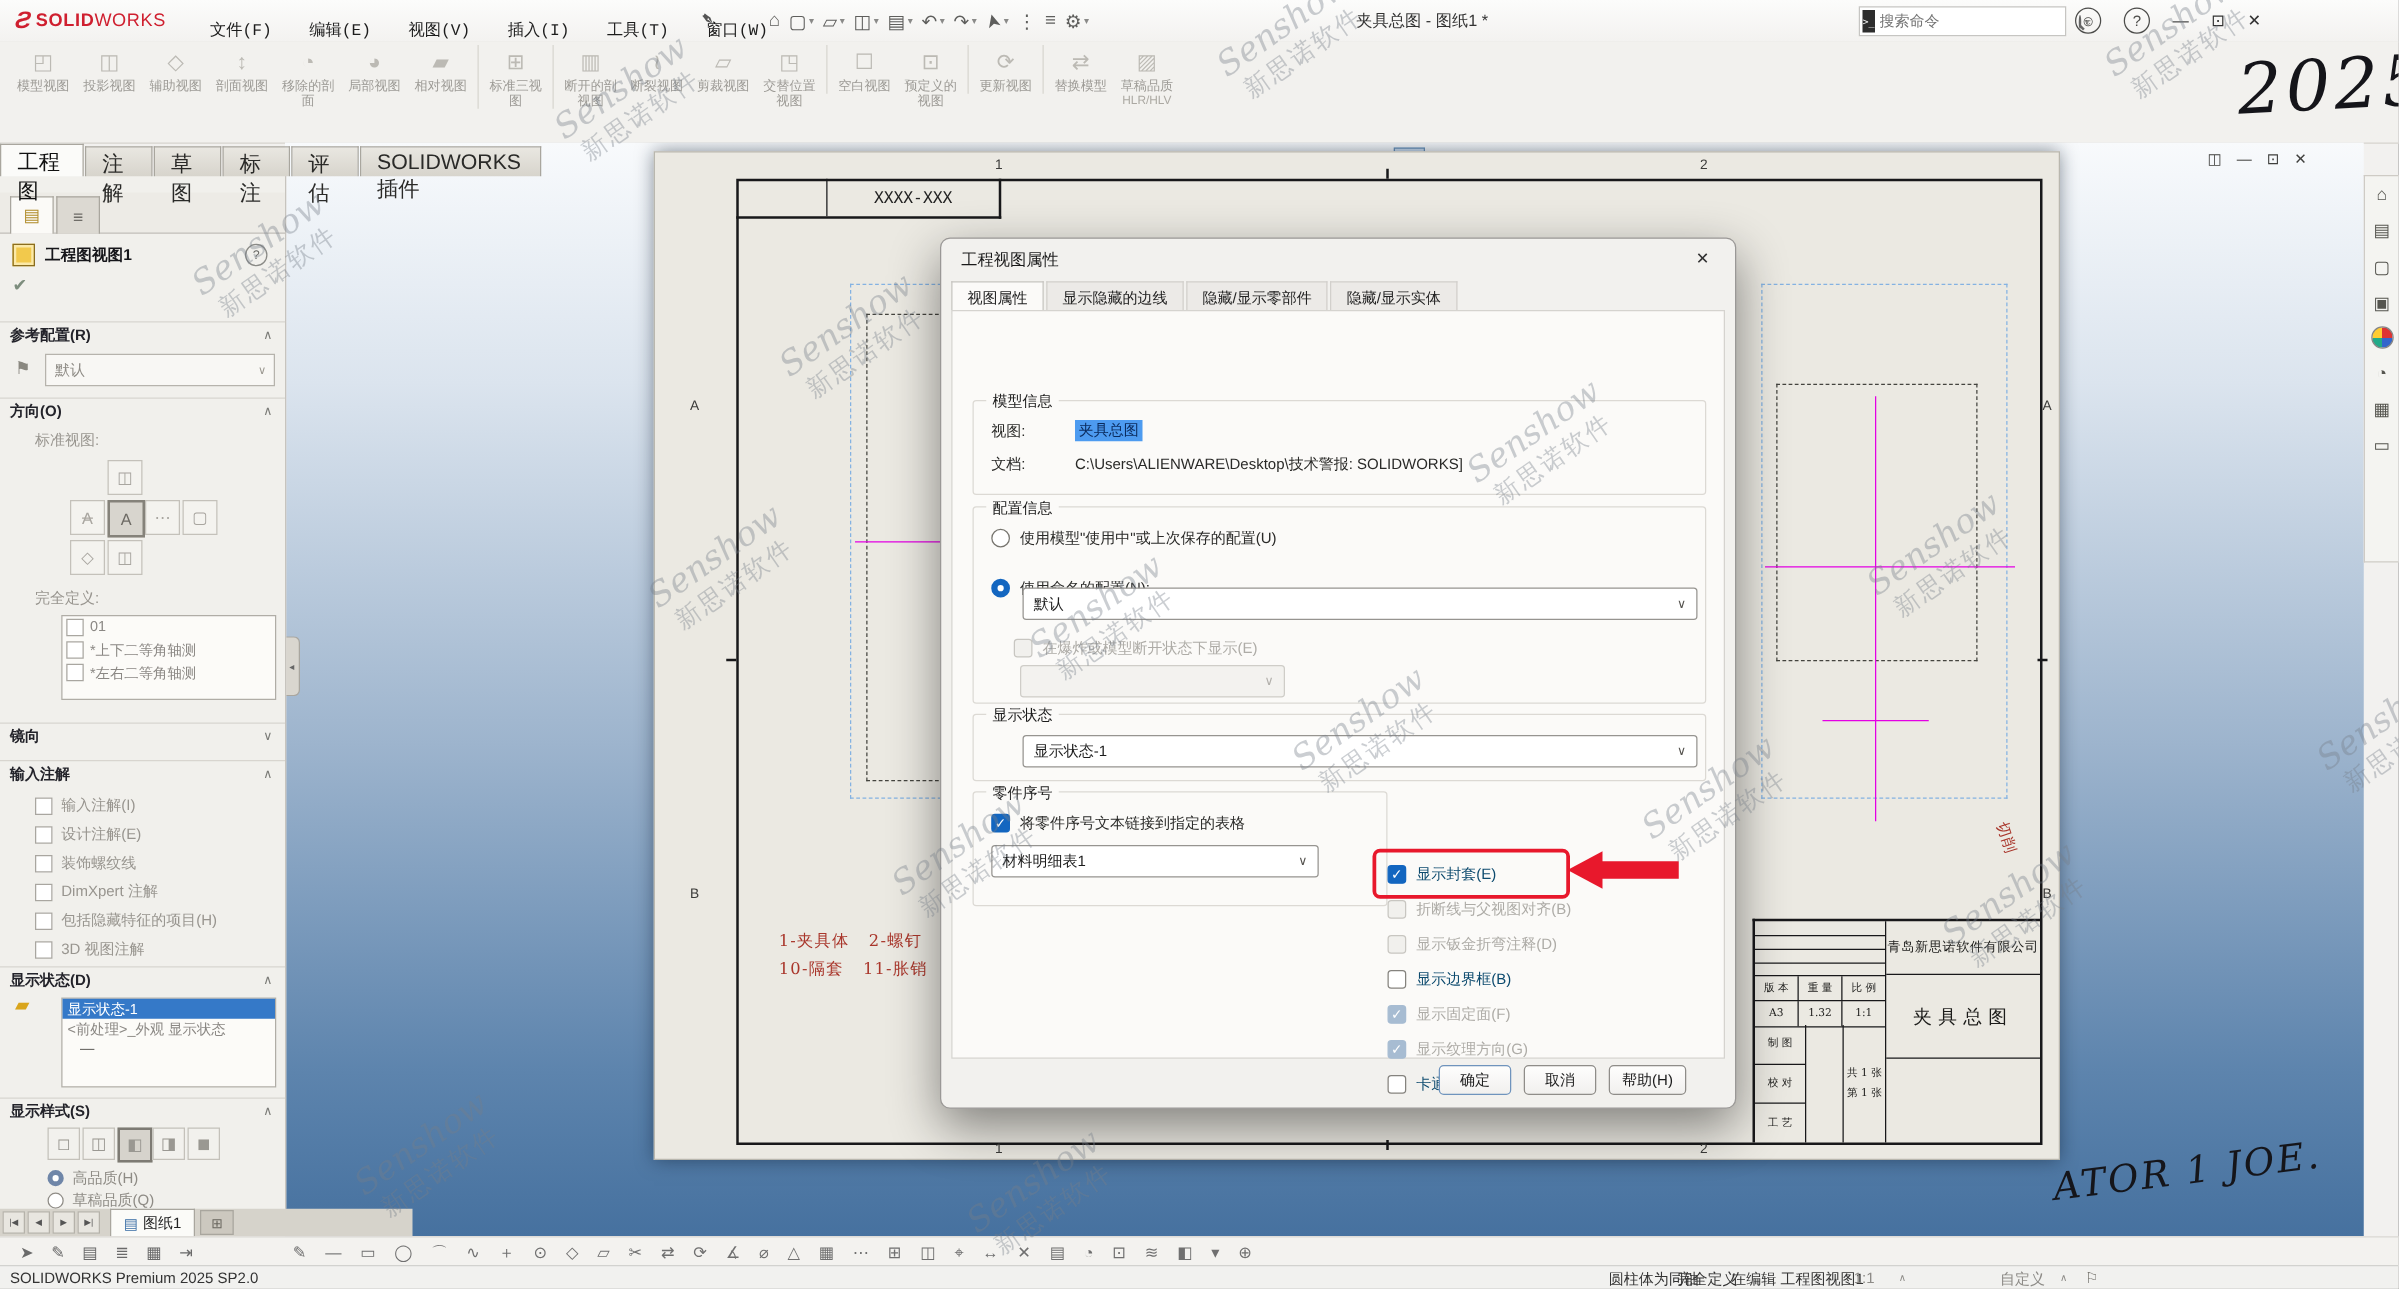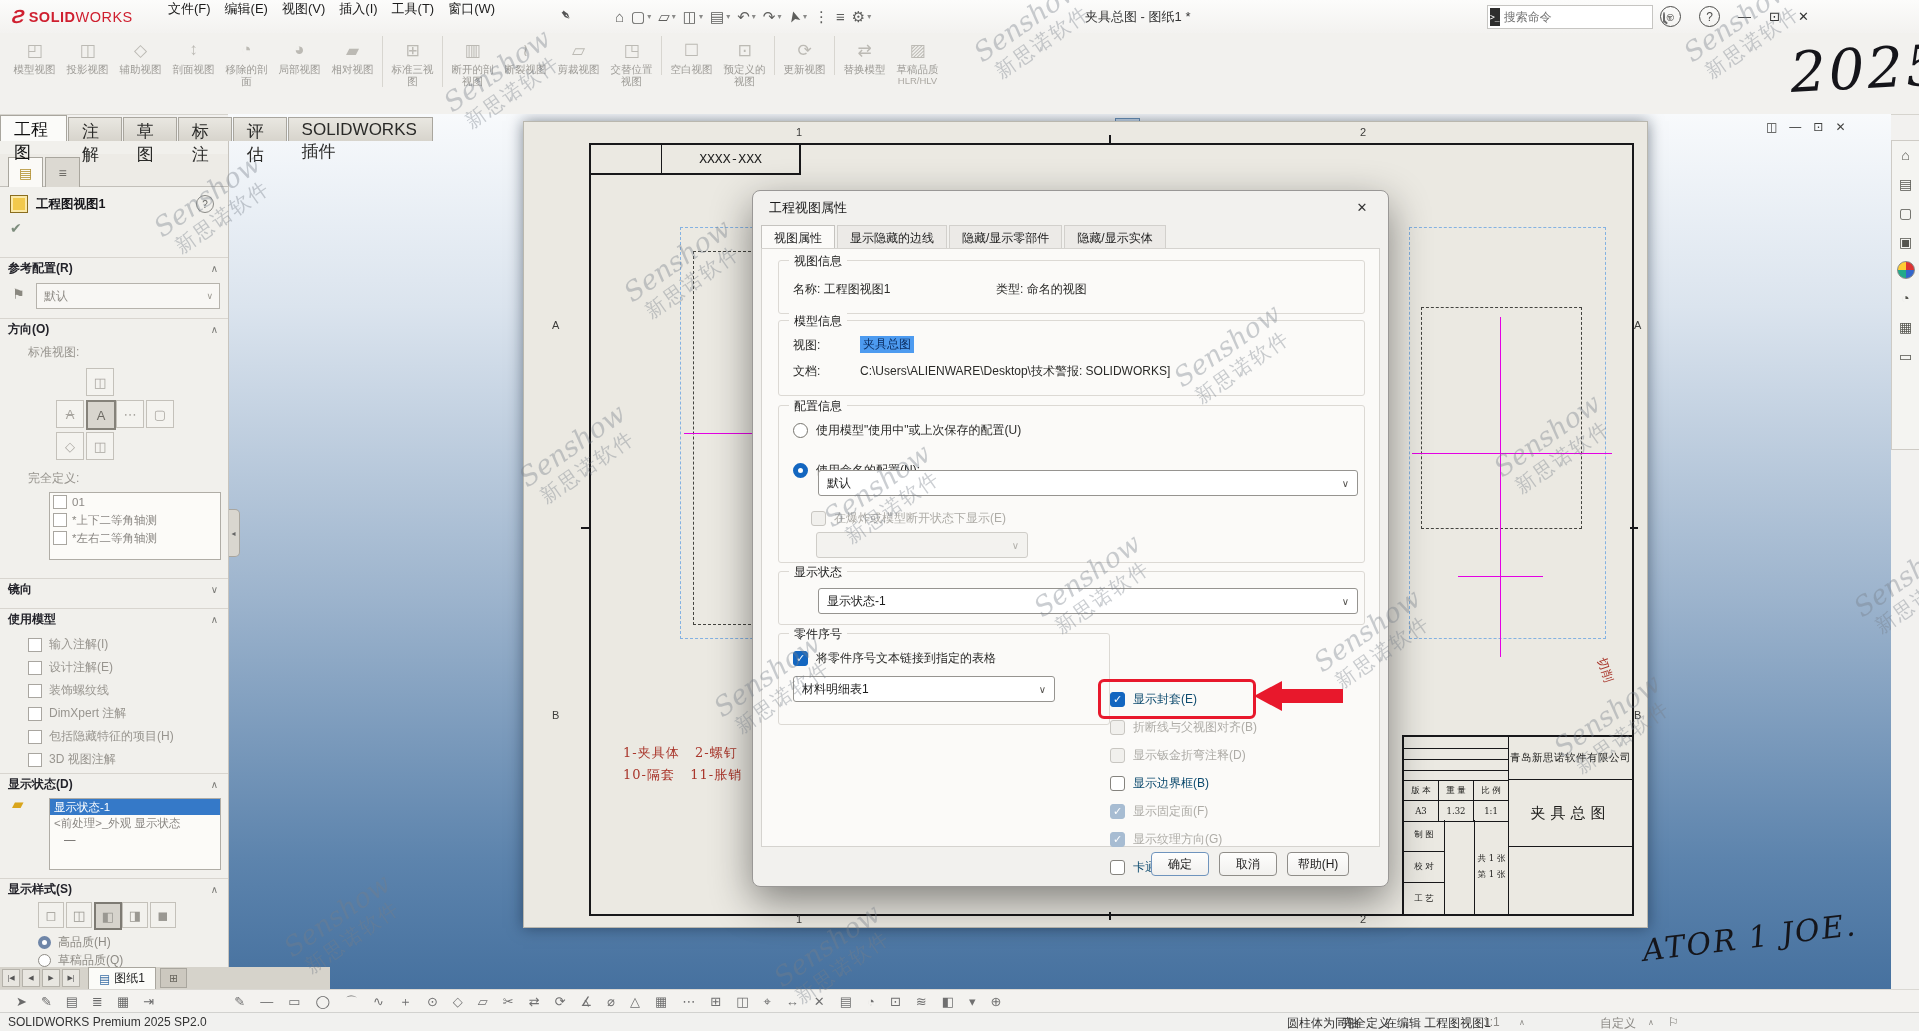--- a/index.html
+++ b/index.html
@@ -6,21 +6,21 @@
   .screen{position:relative;width:1919px;height:1031px;overflow:hidden;background:#f2f1ef;
     font-family:"Liberation Sans","DejaVu Sans",sans-serif;font-size:12px;color:#222;}
   .ico{display:inline-flex;align-items:center;justify-content:center;color:#6a6a6a;}
 
   
   .menubar{position:absolute;left:0;top:0;width:1919px;height:33px;background:linear-gradient(#fcfcfb,#f3f2f0);border-bottom:1px solid #e2e1de;}
   .logo{position:absolute;left:12px;top:0;height:33px;display:flex;align-items:center;gap:4px;}
   .logo-mark{color:#cf1f2f;font-weight:bold;font-size:19px;transform:skewX(-14deg);}
   .brand{color:#cf1f2f;font-size:14.5px;letter-spacing:.5px;}
   .brand b{font-weight:bold}
-  .menus{position:absolute;left:168px;top:0;height:33px;display:flex;align-items:flex-start;gap:14px;font-size:13px;color:#1c1c1c;}
+  .menus{position:absolute;left:168px;top:0;height:33px;display:flex;align-items:flex-end;gap:30px;font-size:13px;color:#1c1c1c;font-family:Liberation Mono, monospace;}
   .menus span{cursor:default}
   .pin-icon{position:absolute;left:560px;top:7px;font-size:14px;color:#555;transform:rotate(45deg);}
   .qa{position:absolute;left:615px;top:0;height:33px;display:flex;align-items:center;gap:7px;}
   .qa .qi{display:inline-flex;align-items:center;color:#5e5e5c;font-size:15px;}
   .qa .qi .c{font-size:8px;color:#8a8a88;margin-left:2px;}
   .doc-title{position:absolute;left:1085px;top:8px;font-size:13px;color:#333;}
   .searchbox{position:absolute;left:1487px;top:5px;width:164px;height:22px;background:#fff;border:1px solid #c6c5c2;display:flex;align-items:center;}
   .sprompt{width:18px;height:18px;margin-left:2px;background:#2d2d2d;color:#fff;font-family:"DejaVu Sans Mono",monospace;font-size:8px;display:flex;align-items:center;justify-content:center;}
   .searchbox input{border:none;outline:none;flex:1;font-size:12px;padding:0 4px;color:#444;background:transparent;font-family:inherit;}
   .mag{position:relative;width:9px;height:9px;border:1.5px solid #666;border-radius:50%;margin-right:3px;}
@@ -536,21 +536,21 @@
         </div>
 
     </div>
 
     <div class="sec-h" style="top:438px">
       <span>镜向</span>
       <span class="chev">∨</span>
     </div>
 
     <div class="sec-h" style="top:468px">
-      <span>使用模型</span>
+      <span>输入注解</span>
       <span class="chev">∧</span>
     </div>
     <div style="position:absolute;left:28px;top:493px">
 
         <div class="chkrow" style="position:static;height:23px">
           <span class="pcheck"></span>
           <span>输入注解(I)</span>
         </div>
 
         <div class="chkrow" style="position:static;height:23px">
@@ -703,25 +703,20 @@
     <span class="dlg-title">工程视图属性</span>
     <span class="dlg-close">✕</span>
     <div class="dlg-tabs">
       <div class="dtab active">视图属性</div>
         <div class="dtab">显示隐藏的边线</div>
         <div class="dtab">隐藏/显示零部件</div>
         <div class="dtab">隐藏/显示实体</div>
     </div>
     <div class="dlg-page">
 
-      <div class="grp" style="left:16px;top:11px;width:585px;height:52px">
-        <span class="grp-l">视图信息</span>
-        <span class="fld" style="left:14px;top:20px"><span>名称:</span> <span>工程图视图1</span></span>
-        <span class="fld" style="left:217px;top:20px"><span>类型:</span> <span>命名的视图</span></span>
-      </div>
 
       <div class="grp" style="left:16px;top:71px;width:585px;height:74px">
         <span class="grp-l">模型信息</span>
         <span class="fld" style="left:14px;top:16px">视图:</span>
         <span class="fld hl-chip" style="left:81px;top:15px">夹具总图</span>
         <span class="fld" style="left:14px;top:42px">文档:</span>
         <span class="fld" style="left:81px;top:42px;max-width:495px;overflow:hidden">C:\Users\ALIENWARE\Desktop\技术警报: SOLIDWORKS]</span>
       </div>
 
       <div class="grp" style="left:16px;top:156px;width:585px;height:156px">

